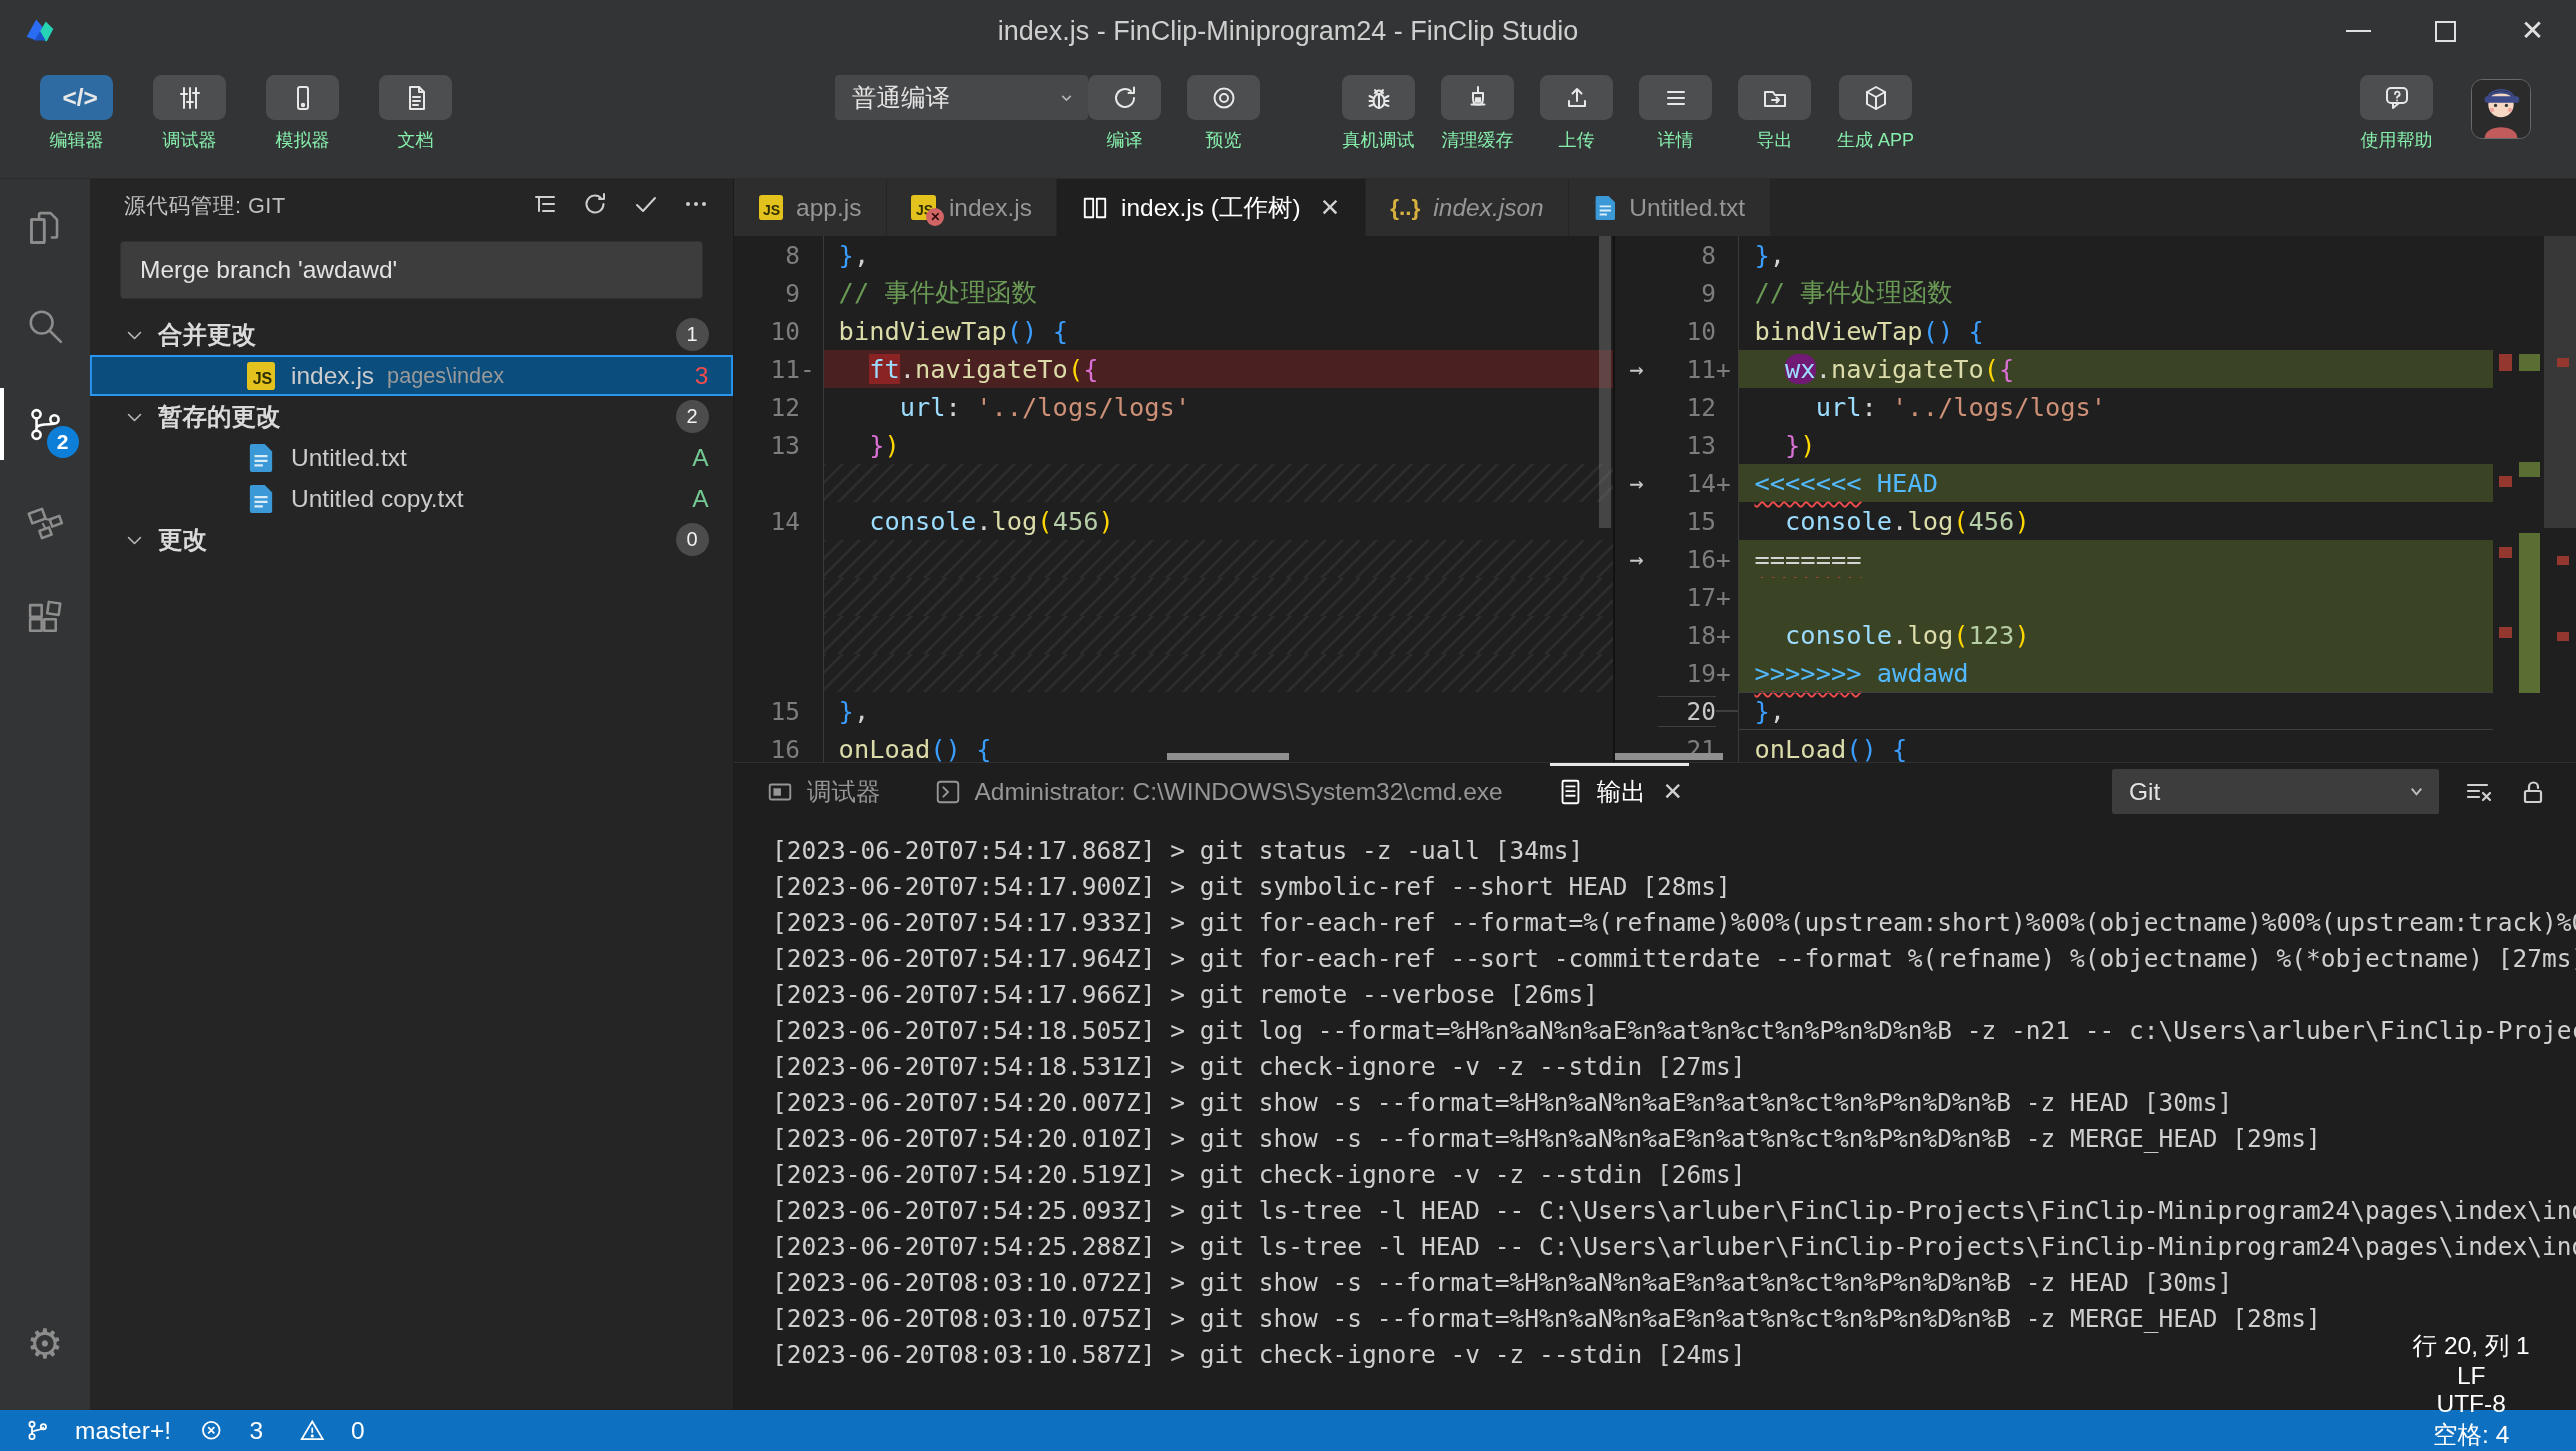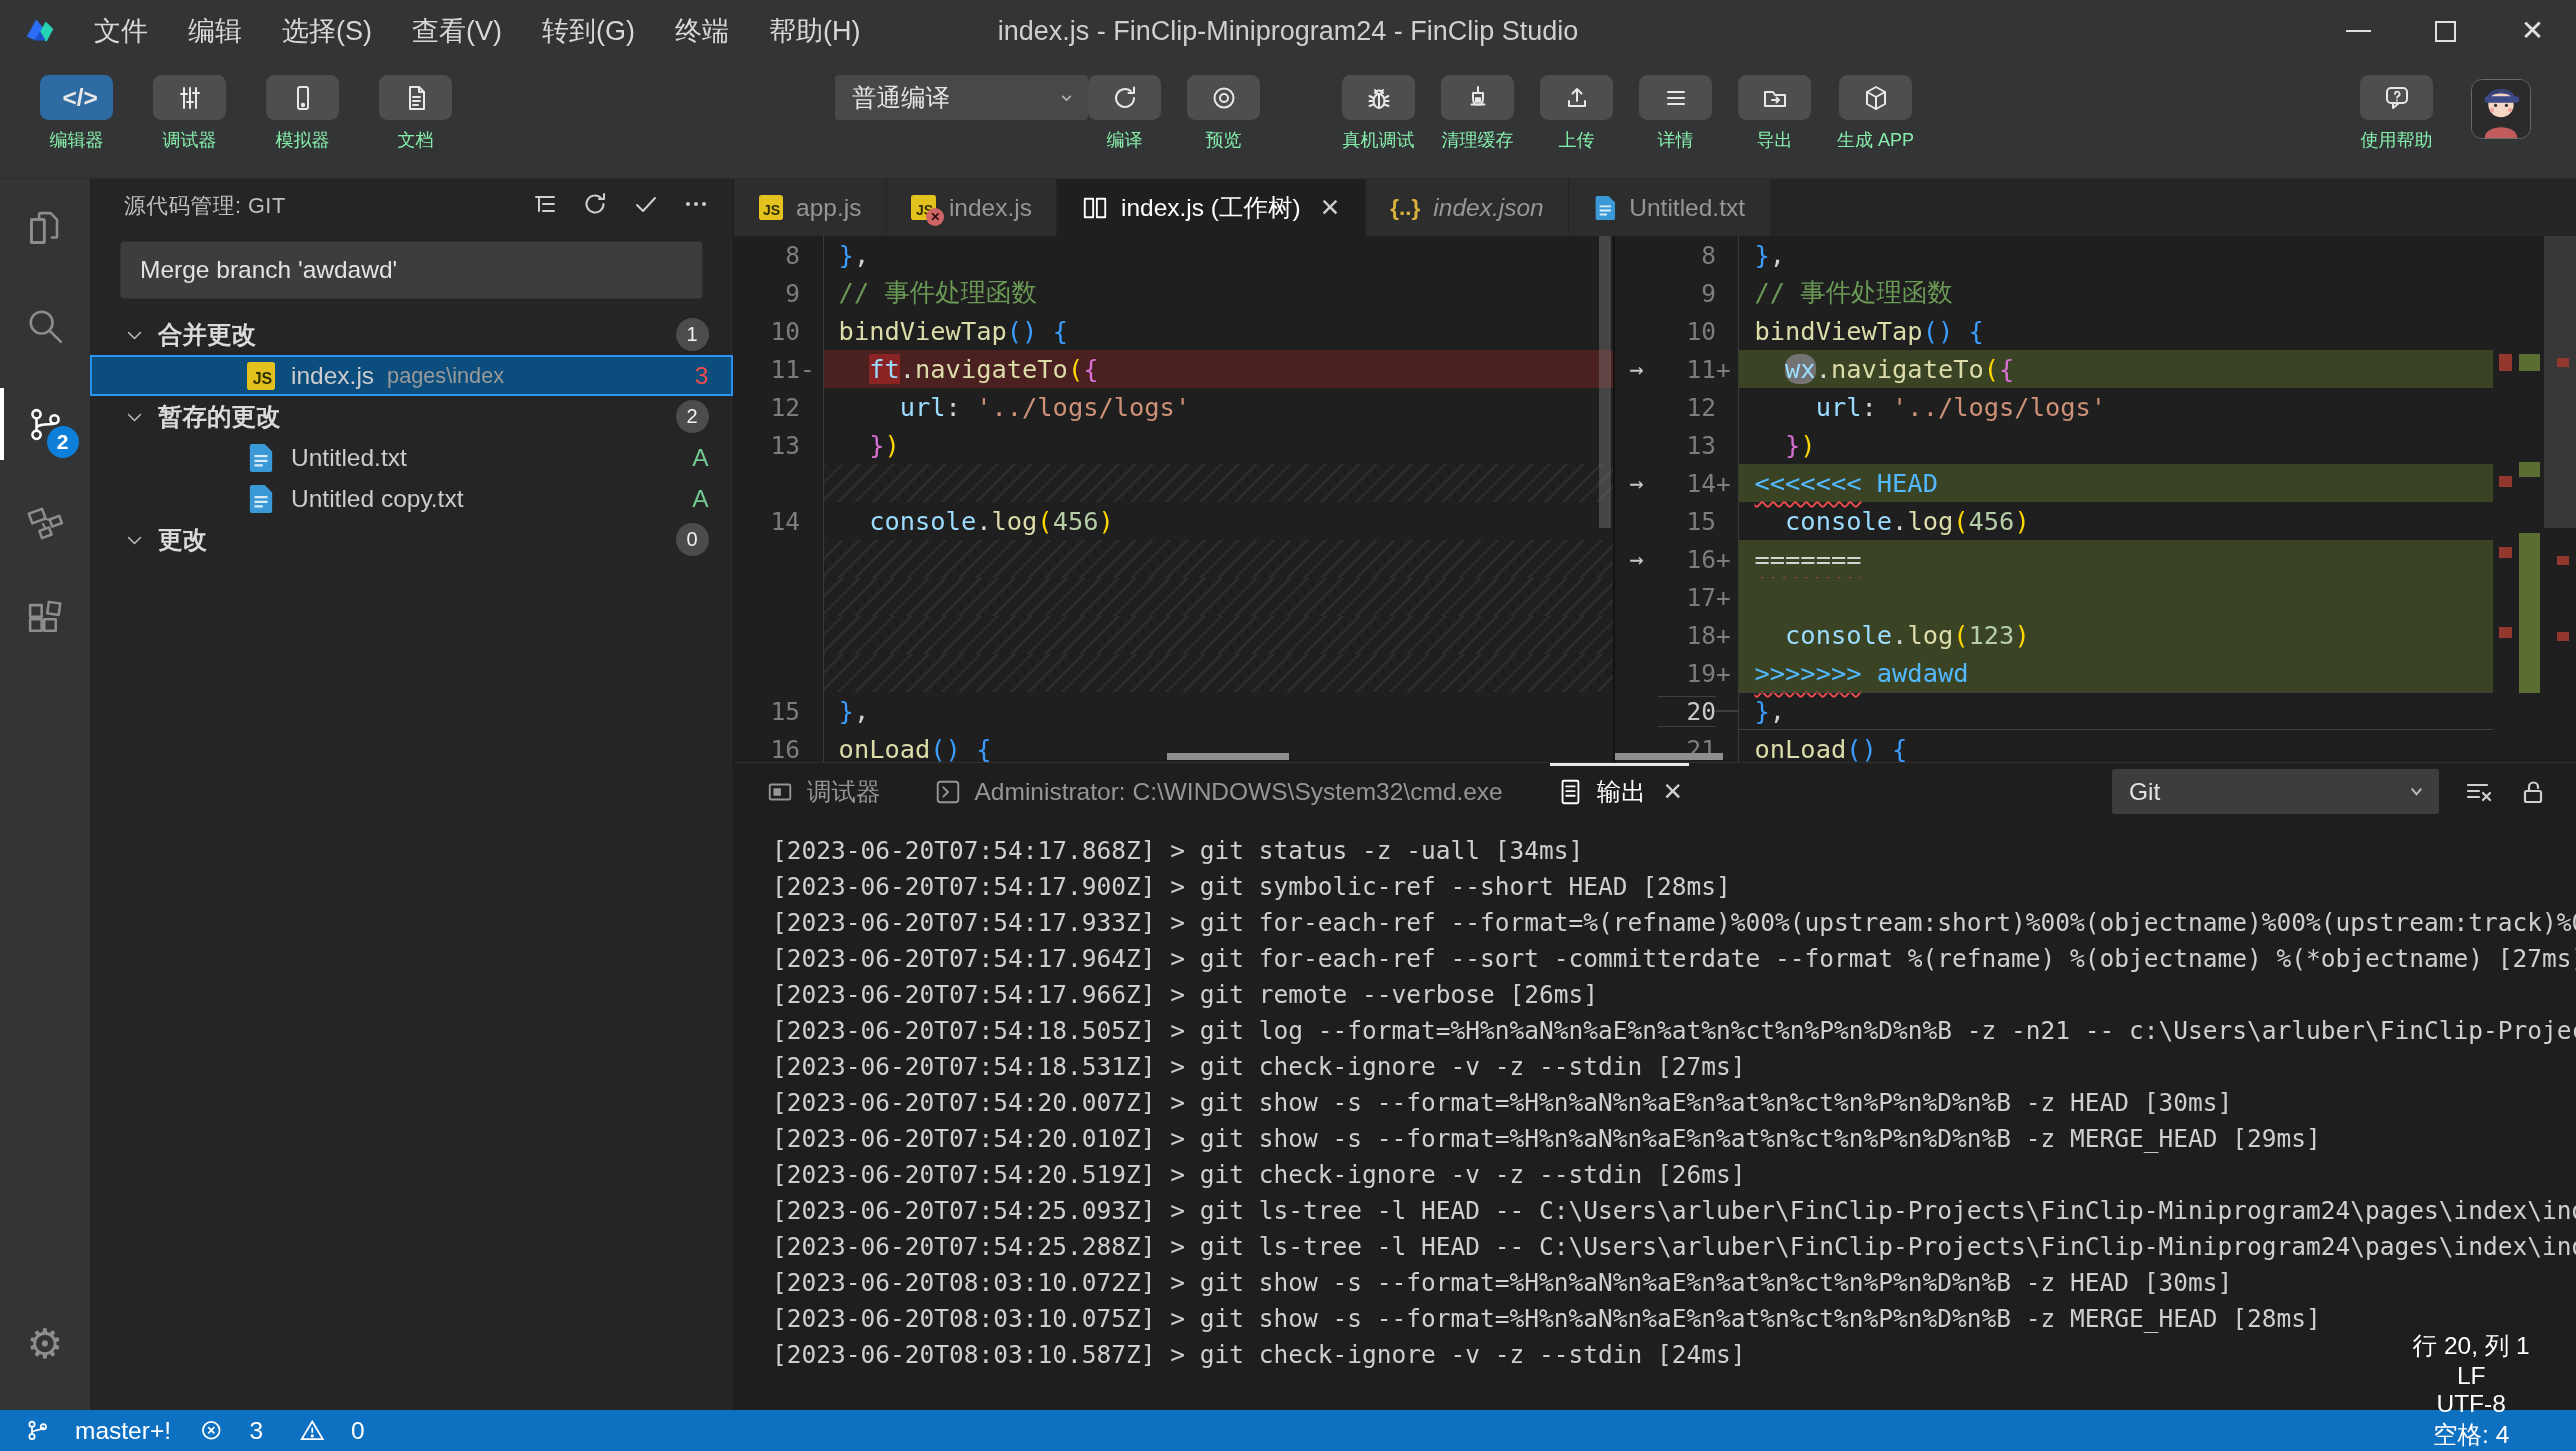--- a/index.html
+++ b/index.html
@@ -105,21 +105,21 @@
   .pane.right .rows { flex:1 1 auto; min-width:0; }
   .crow { height:38px; display:flex; align-items:center; }
   .g-arrow { width:43px; text-align:center; color:#c8c8c8; font-size:23.6px; flex:0 0 auto; }
   .g-num { width:66px; text-align:right; color:#7d7d7d; font-size:24.5px; flex:0 0 auto; }
   .g-sfx { width:22.6px; color:#7d7d7d; font-size:24.5px; flex:0 0 auto; }
   .pane.right .g-num { width:58px; }
   .code { flex:1 1 auto; border-left:0.9px solid #3a3a3b; padding-left:15px; height:100%; display:flex; align-items:center; white-space:pre; }
   .crow.del .code { background:#4a2020; }
   .crow.add .code { background:#3b4325; }
   .crow.del .w { background:#8a2424; }
-  .crow.add .w { background:#737373;border-radius:13px; }
+  .crow.add .w { background:#701a75;border-radius:13px; }
   .crow.cur .code, .crow.cur .g-num, .crow.cur .g-sfx { border-top:0.9px solid #3f3f40; border-bottom:0.9px solid #3f3f40; }
   .crow.cur .g-num { color:#c8c8c8; }
   .crow.filler .code { background:repeating-linear-gradient(-45deg, #1f1f1f 0 9.4px, #2c2c2d 9.4px 12.2px); }
   .c-fg{color:#d4d4d4} .c-cm{color:#6a9955} .c-fn{color:#dcdcaa} .c-v{color:#9cdcfe}
   .c-s{color:#ce9178} .c-n{color:#b5cea8} .c-b1{color:#ffd700} .c-b2{color:#da70d6}
   .c-b3{color:#3b9eff} .c-mk{color:#53b9ff} .c-eq{color:#d4d4d4}
   .sq { text-decoration:underline; text-decoration-style:wavy; text-decoration-color:#f14c4c;
         text-decoration-thickness:2.4px; text-underline-offset:9.4px; }
   .vscroll { position:absolute; right:1.9px; top:0; width:12.2px; height:292px; background:rgba(140,140,140,.35); }
   .hscroll { position:absolute; bottom:1.9px; height:7.5px; background:#8f8f8f; }
@@ -161,29 +161,20 @@
 <div class="app">
 
   <div class="titlebar">
     <span class="logo">
       <svg viewBox="0 0 40 40">
           <path d="M6 26 L16 8 L23 16 L16 30 Z" fill="#2a6df4"></path>
           <path d="M17 26 L26 10 L34 18 L27 31 Z" fill="#27d3b5"></path>
           <path d="M14 30 L20 20 L26 30 Z" fill="#1b51c9"></path>
         </svg>
     </span>
-    <nav class="menus" id="menus">
-        <div class="menu-item">文件</div>
-        <div class="menu-item">编辑</div>
-        <div class="menu-item">选择(S)</div>
-        <div class="menu-item">查看(V)</div>
-        <div class="menu-item">转到(G)</div>
-        <div class="menu-item">终端</div>
-        <div class="menu-item">帮助(H)</div>
-      </nav>
     <div class="win-title">index.js - FinClip-Miniprogram24 - FinClip Studio</div>
     <div class="win-controls">
       <div class="win-btn">
           <span class="glyph-min"></span>
         </div>
       <div class="win-btn">
           <span class="glyph-max"></span>
         </div>
       <div class="win-btn">
           <span class="glyph-close">✕</span>

